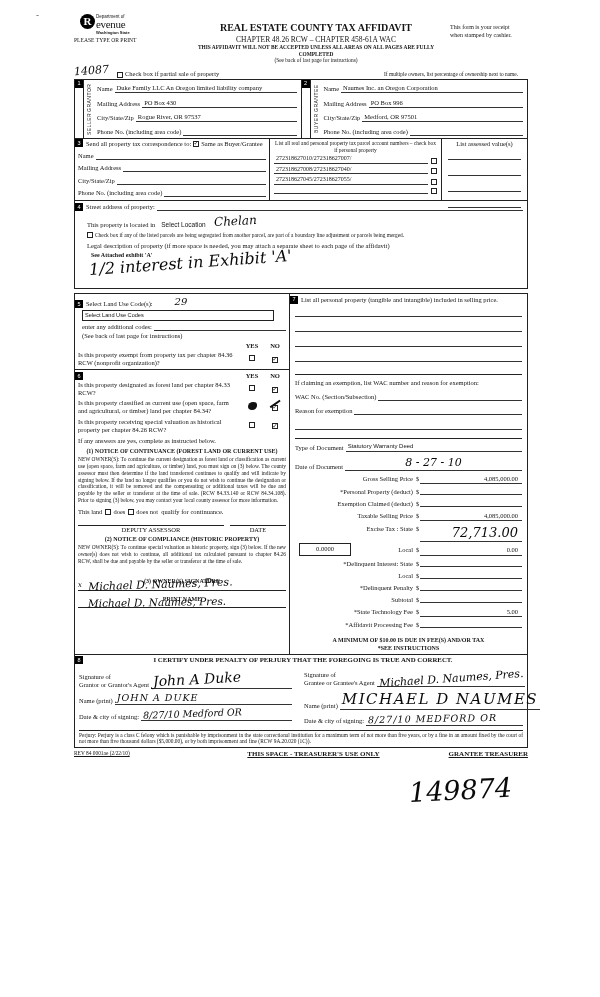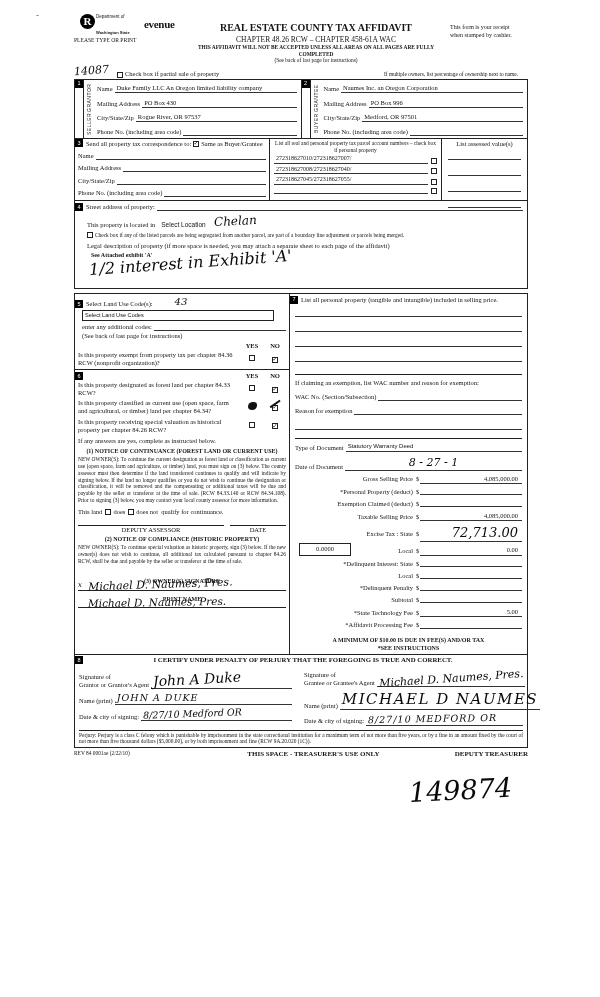--- a/index.html
+++ b/index.html
@@ -20,21 +20,21 @@
         justify-content: center; font-size: 6.5px; line-height: 1; flex: none; background:#fff; }
   .cb .mark { margin-top: -1px; }
   .hw { font-family: "DejaVu Serif", serif; font-style: italic; color: #0a0a0a; white-space: nowrap; }
   .vlabel { writing-mode: vertical-rl; transform: rotate(180deg); font-size: 5px; letter-spacing: .5px;
             display: flex; gap: 1px; align-items: center; justify-content: center; width: 11px;
             border-right: 1px solid #222; text-align: center; font-family:"Liberation Sans",sans-serif; }
   .party { flex: 1; display: flex; }
   .party-fields { flex: 1; padding: 2px 4px 2px 3px; display: flex; flex-direction: column; justify-content: space-between; }
   .frow { display: flex; align-items: flex-end; margin-top: 2px; }
   .flabel { flex: none; padding-right: 2px; }
-  .trow { display: flex; align-items: center; margin-top: 4px; position: relative; }
+  .trow { display: flex; align-items: flex-start; margin-top: 4px; position: relative; }
   .tlabel { width: 118px; text-align: right; flex: none; }
   .dollar { flex: none; padding: 0 1px 0 3px; }
   .tline { flex: 1; border-bottom: 1px solid #333; text-align: right; padding-right: 4px; min-height: 7px; }
   .ratebox { position: absolute; left: 4px; bottom: 0; width: 52px; text-align: center; border: 1px solid #222; padding: 1px 0; background:#fff; }
   .sigblock { position: relative; margin-top: 10px; border-bottom: 1px solid #222; padding-bottom: 1px; }
   .sigover { position: absolute; left: 10px; bottom: -2px; font-size: 11px; transform: rotate(-2deg); }
   .scribble { width: 9px; height: 8px; background: #111; border-radius: 60% 40% 55% 45%; display: inline-block; }
   .penarrow { position: absolute; width: 12px; height: 1.5px; background: #111; transform: rotate(-35deg); left: 5px; top: 0; }
 </style>
 </head>
@@ -45,21 +45,21 @@
 <div class="form">
 
   <div class="row">
     <div style="width:108px;">
       <div class="row" style="align-items:flex-start;margin-left:6px;">
         <div style="width:15px;height:15px;background:#000;border-radius:50%;color:#fff;font-weight:bold;font-size:11px;text-align:center;line-height:14px;font-family:'Liberation Serif',serif;">
           <span>R</span>
         </div>
         <div style="margin-left:1px;">
           <div class="tiny sans" style="font-size:4.5px;">Department of</div>
-          <div style="font-size:11px;font-weight:bold;letter-spacing:-.3px;margin-top:-2px;margin-left:48px;">evenue</div>
+          <div style="font-size:11px;font-weight:normal;letter-spacing:-.3px;margin-top:-2px;">evenue</div>
           <div class="tiny sans" style="font-size:4px;font-weight:bold;margin-top:-1px;">Washington State</div>
         </div>
       </div>
       <div class="tiny" style="font-size:5.6px;margin-top:2px;">PLEASE TYPE OR PRINT</div>
     </div>
     <div class="grow ctr" style="padding-top:8px;">
       <div class="bold" style="font-size:10px;">REAL ESTATE COUNTY TAX AFFIDAVIT</div>
       <div style="font-size:7.5px;">CHAPTER 48.26 RCW – CHAPTER 458-61A WAC</div>
       <div class="bold tiny">THIS AFFIDAVIT WILL NOT BE ACCEPTED UNLESS ALL AREAS ON ALL PAGES ARE FULLY COMPLETED</div>
       <div class="tiny">(See back of last page for instructions)</div>
@@ -214,21 +214,21 @@
   </div>
 
   <div class="row" style="margin-top:4px;align-items:stretch;">
 
     <div style="width:216px;display:flex;flex-direction:column;">
 
       <div class="b" style="padding:2px 3px;position:relative;">
         <div class="row" style="align-items:flex-end;">
           <div class="badge" style="margin-left:-3px;">5</div>
           <span style="margin-left:3px;">Select Land Use Code(s):</span>
-          <span class="hw" style="font-size:10px;margin-left:22px;">43</span>
+          <span class="hw" style="font-size:10px;margin-left:22px;">29</span>
         </div>
         <div class="b sans" style="margin:2px 0 0 4px;width:192px;font-size:5.6px;padding:1px 2px;">Select Land Use Codes</div>
         <div class="frow" style="margin-left:4px;">
             <span class="flabel">enter any additional codes:</span>
             <span class="fill"></span>
           </div>
         <div style="margin-left:4px;margin-top:1px;">(See back of last page for instructions)</div>
         <div class="row bold" style="justify-content:flex-end;margin-top:1px;">
           <span style="width:24px;text-align:center;">YES</span>
           <span style="width:22px;text-align:center;">NO</span>
@@ -330,21 +330,21 @@
           <span class="fill"></span>
         </div>
 
       <div style="margin-top:8px;border-top:1px solid #222;padding-top:4px;">
         <div class="frow" style="margin-top:0;">
           <span class="flabel">Type of Document</span>
           <span class="fill sans" style="font-size:6px;"><span>Statutory Warranty Deed</span></span>
         </div>
         <div class="frow" style="margin-top:4px;">
           <span class="flabel">Date of Document</span>
-          <span class="fill ctr"><span class="hw" style="font-size:11px;">8 - 27 - 1</span></span>
+          <span class="fill ctr"><span class="hw" style="font-size:11px;">8 - 27 - 10</span></span>
         </div>
 
         <div class="trow">
             <span class="tlabel">Gross Selling Price</span>
             <span class="dollar">$</span>
             <span class="tline"><span>4,085,000.00</span></span>
           </div>
         <div class="trow">
             <span class="tlabel">*Personal Property (deduct)</span>
             <span class="dollar">$</span>
@@ -439,20 +439,20 @@
         </div>
         <div class="frow" style="margin-top:3px;">
           <span class="flabel">Date &amp; city of signing:</span>
           <span class="fill"><span class="hw" style="font-size:9.5px;letter-spacing:1px;transform:rotate(-1deg);display:inline-block;">8/27/10  MEDFORD OR</span></span>
         </div>
       </div>
     </div>
     <div class="tiny" style="border-top:1px solid #222;margin-top:4px;padding:1px 0 2px 0;text-align:justify;">Perjury: Perjury is a class C felony which is punishable by imprisonment in the state correctional institution for a maximum term of not more than five years, or by a fine in an amount fixed by the court of not more than five thousand dollars ($5,000.00), or by both imprisonment and fine (RCW 9A.20.020 (1C)).</div>
   </div>
 
-  <div class="row" style="margin-top:2px;align-items:flex-start;">
+  <div class="row" style="margin-top:2px;align-items:flex-start;text-decoration:underline;">
     <div class="tiny" style="width:130px;">REV 84 0001ae (2/22/10)</div>
     <div class="grow bold ctr" style="font-size:7px;">THIS SPACE - TREASURER'S USE ONLY</div>
-    <div class="bold" style="width:105px;text-align:right;font-size:7px;">DEPUTY TREASURER</div>
+    <div class="bold" style="width:105px;text-align:right;font-size:7px;">GRANTEE TREASURER</div>
   </div>
   <div class="hw" style="margin-left:335px;margin-top:14px;font-size:27px;transform:rotate(-3deg);">149874</div>
 
 </div>
 
 </body></html>

